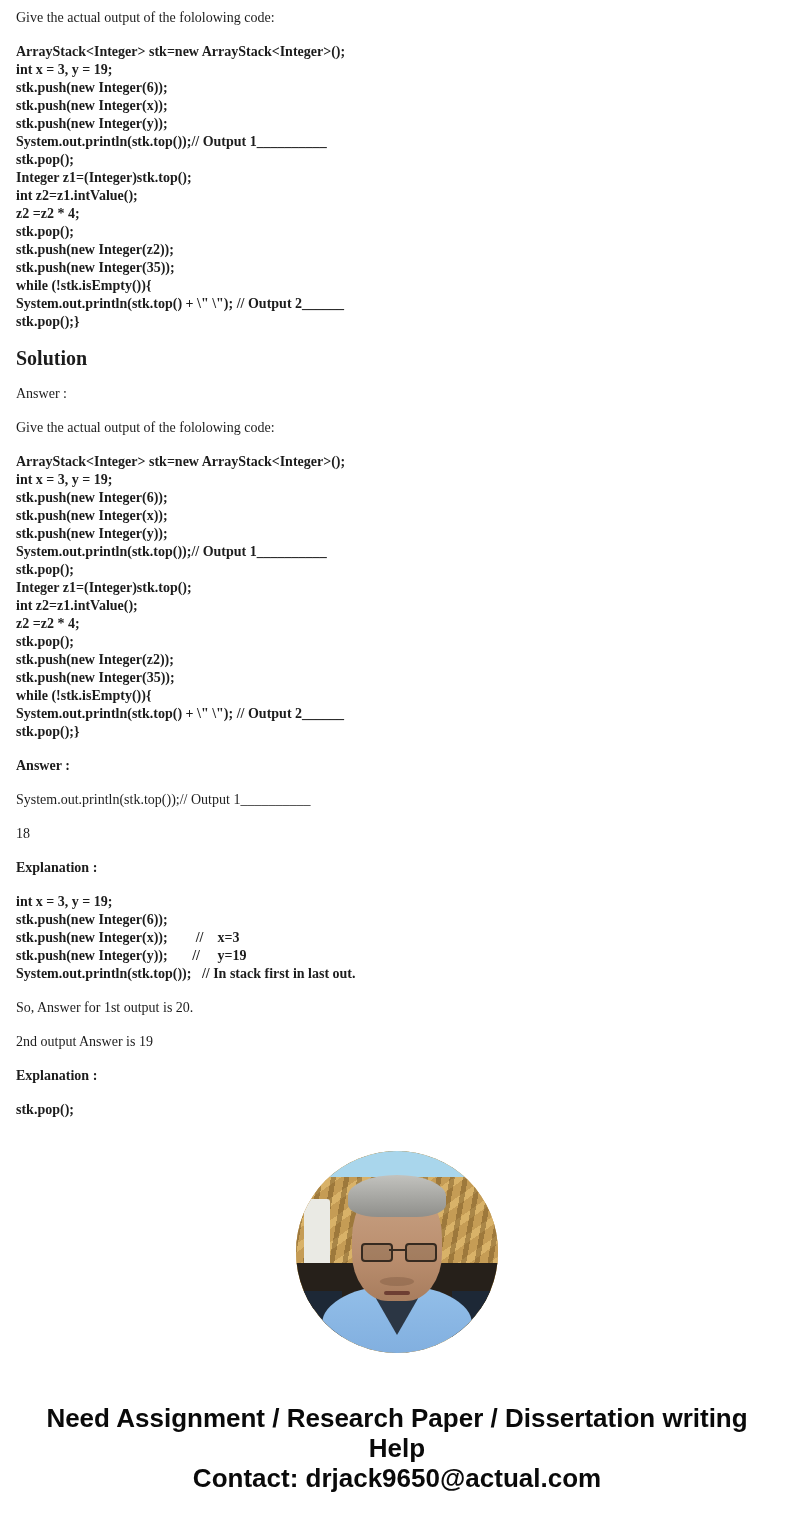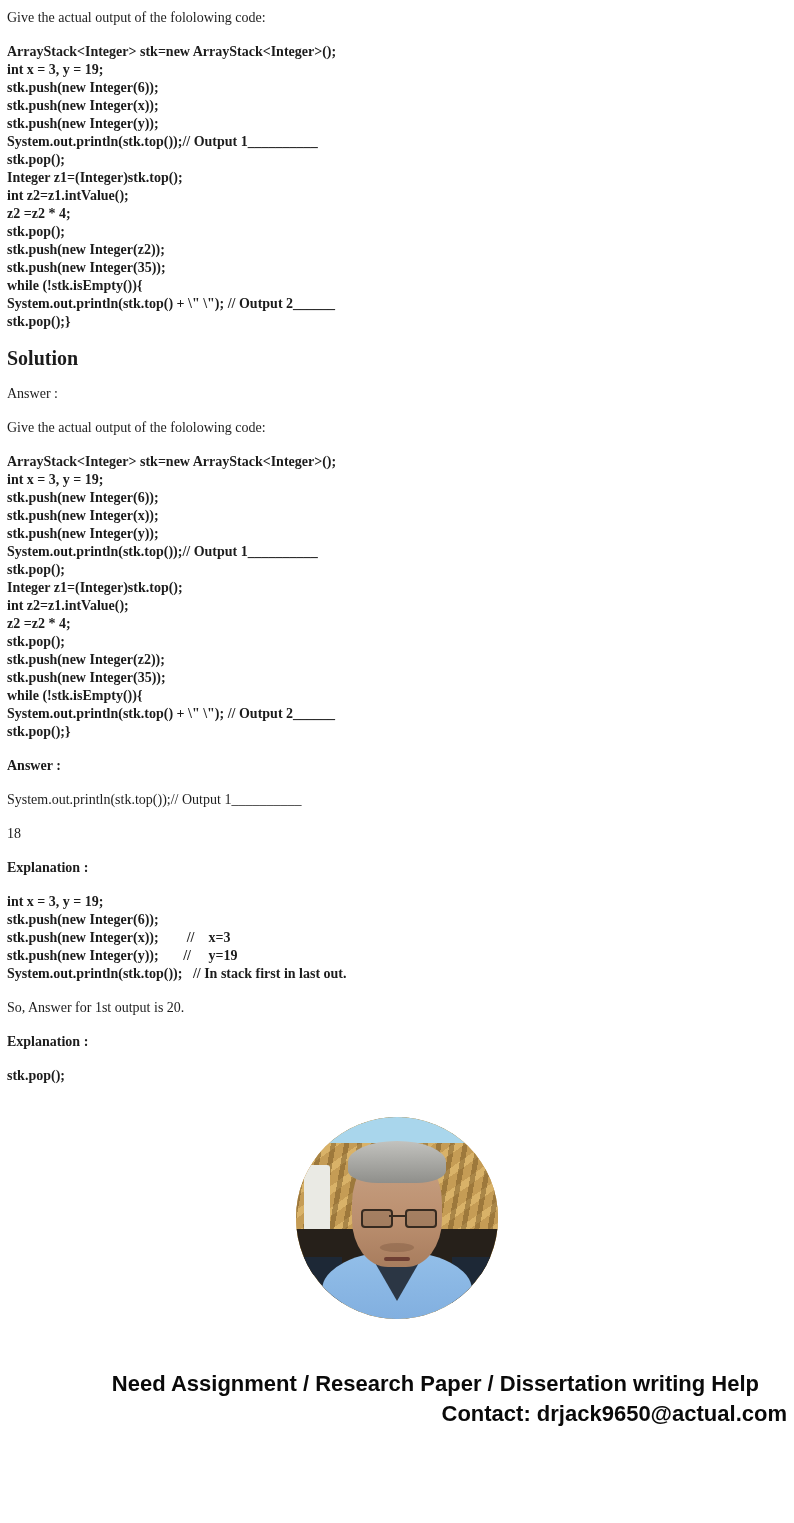--- a/index.html
+++ b/index.html
@@ -4,21 +4,21 @@
 <style>
   html, body { margin: 0; padding: 0; }
   body {
     width: 794px;
     height: 1523px;
     background: #ffffff;
     color: #1c1c1c;
     font-family: "Liberation Serif", "DejaVu Serif", serif;
     overflow: hidden;
   }
-  .doc { padding: 0 7px; }
+  .doc { padding: 0 16px; }
   .doc > :first-child { margin-top: 9px; }
   p, .code {
     font-size: 14px;
     line-height: 18px;
     margin: 16px 0;
   }
   .code { white-space: pre-wrap; font-weight: bold; }
   h2.section-heading {
     font-size: 20px;
     line-height: 22px;
@@ -81,24 +81,24 @@
   }
   .av-lens-l { left: 65px; }
   .av-lens-r { left: 109px; }
   .av-bridge { top: 98px; left: 93px; width: 16px; height: 2px; background: #362a20; }
   .av-mouth { top: 140px; left: 88px; width: 26px; height: 4px; background: #6e3f33; border-radius: 2px; }
   .av-shadow { top: 126px; left: 84px; width: 34px; height: 9px; background: rgba(90,60,40,0.25); border-radius: 50%; }
 
   
   .footer {
     margin-top: 50px;
-    text-align: right;
+    text-align: center;
     font-family: "Liberation Sans", "DejaVu Sans", sans-serif;
     font-weight: bold;
-    font-size: 22px;
+    font-size: 26px;
     line-height: 30px;
     color: #0a0a0a;
   }
   .footer .help { max-width: 724px; margin: 0 auto; }
 </style>
 </head>
 <body>
 
 <div class="doc">
 
@@ -153,20 +153,21 @@
   <p class="bold">Explanation :</p>
 
   <div class="code">int x = 3, y = 19;
 stk.push(new Integer(6));
 stk.push(new Integer(x));        //    x=3
 stk.push(new Integer(y));       //     y=19
 System.out.println(stk.top());   // In stack first in last out.</div>
 
   <p>So, Answer for 1st output is 20.</p>
 
+  <p>2nd output Answer is 19</p>
 
   <p class="bold">Explanation :</p>
 
   <div class="code">stk.pop();</div>
 
   <div class="avatar-wrap">
     <div class="avatar" title="headshot of an elderly man with glasses wearing a light blue shirt">
       <div class="av-wall"></div>
       <div class="av-sky"></div>
       <div class="av-door"></div>

